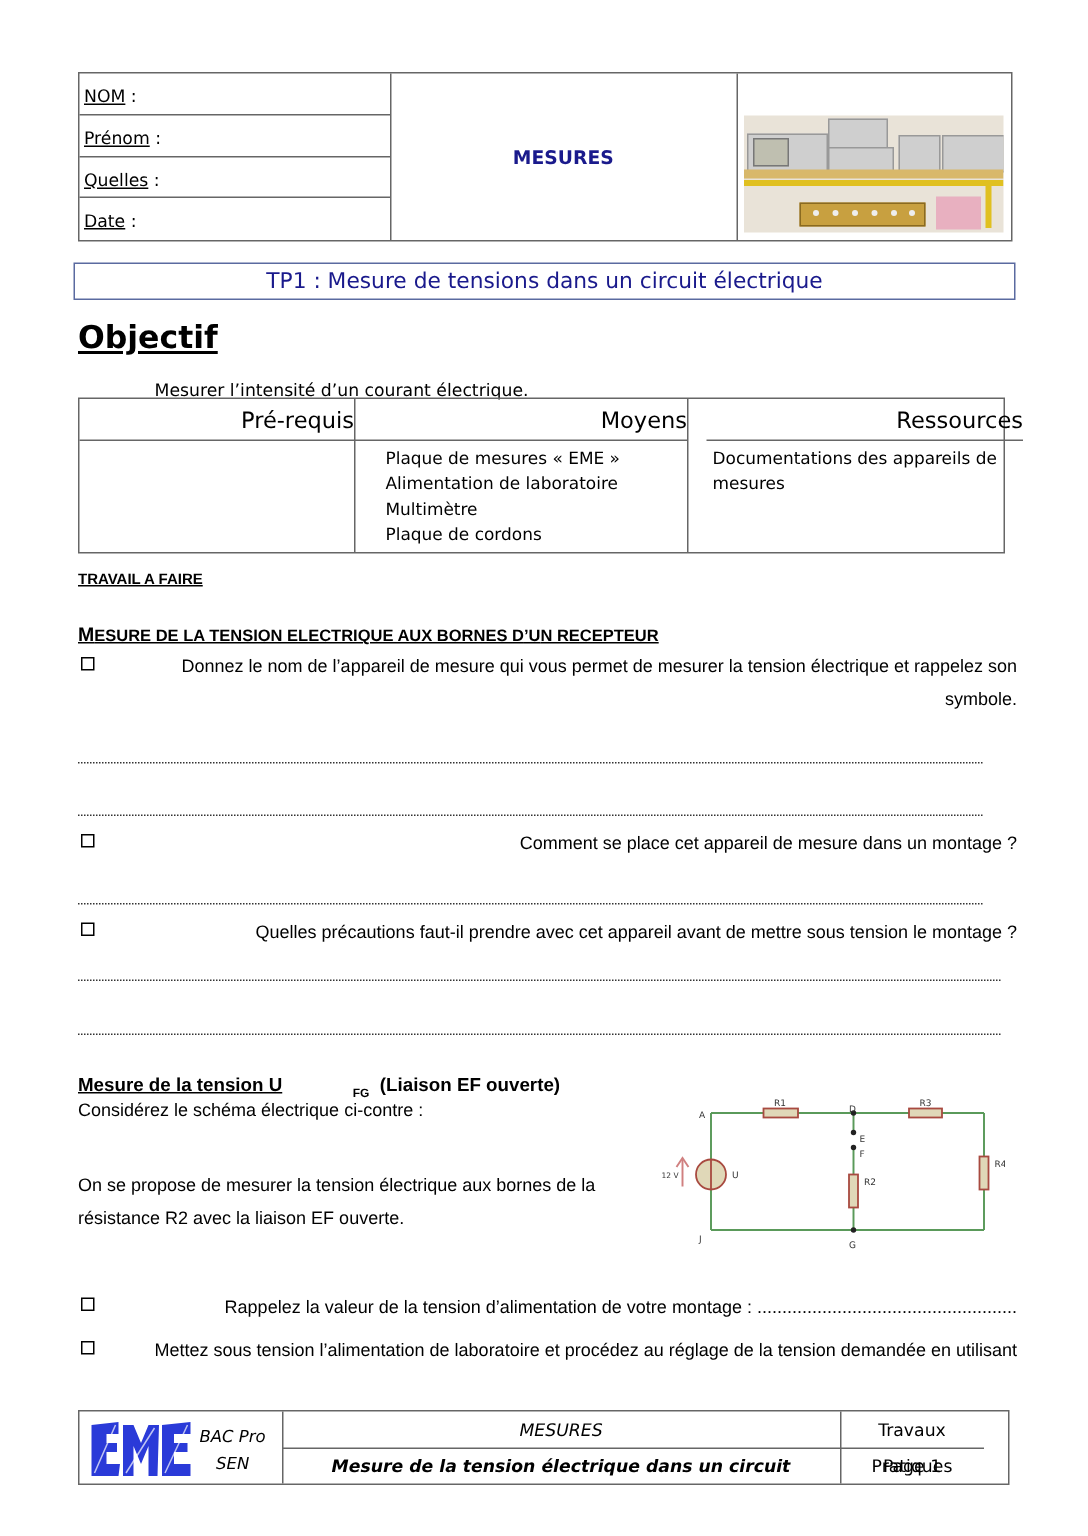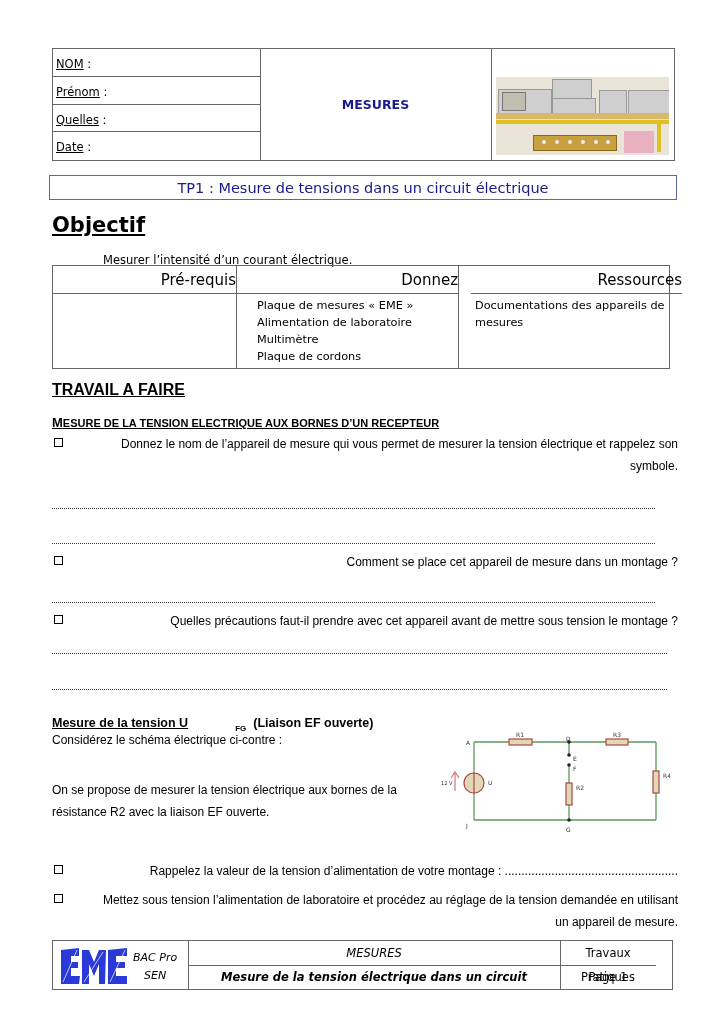--- a/index.html
+++ b/index.html
@@ -31,21 +31,21 @@
 
   .objectif { left: 52px; top: 213px; font-size: 21px; font-weight: bold; text-decoration: underline; font-family: "DejaVu Sans", sans-serif; }
   .objtext { left: 67px; top: 253px; font-size: 11.5px; font-family: "DejaVu Sans", sans-serif; margin-left: 36px; }
 
   
   .req { left: 52px; top: 265px; width: 618px; height: 104px; border: 1px solid #666; box-sizing: border-box; }
   .req .h { position: absolute; top: 0; height: 28px; border-bottom: 1px solid #666; text-align: right; font-size: 15px; line-height: 28px; font-family: "DejaVu Sans", sans-serif; box-sizing: border-box; }
   .req .c { position: absolute; top: 28px; bottom: 0; font-size: 11.3px; line-height: 17px; font-family: "DejaVu Sans", sans-serif; padding-top: 3px; box-sizing: border-box; }
   .req .vl { position: absolute; top: 0; bottom: 0; width: 1px; background: #666; }
 
-  .travail { left: 52px; top: 381px; font-size: 16px; font-weight: bold; text-decoration: underline; font-family: "Liberation Sans", sans-serif; }
+  .travail { left: 52px; top: 381px; font-size: 10px; font-weight: bold; text-decoration: underline; font-family: "Liberation Sans", sans-serif; }
   .subhead { left: 52px; top: 415px; font-size: 11px; font-weight: bold; text-decoration: underline; font-variant: small-caps; font-family: "Liberation Sans", sans-serif; }
   .subhead .big { font-size: 13px; }
 
   .q { position: absolute; left: 52px; font-size: 12px; line-height: 22px; font-family: "Liberation Sans", sans-serif; }
   .q .cb { position: absolute; left: 2px; top: 5px; width: 9px; height: 9px; border: 1.5px solid #000; box-sizing: border-box; }
   .q .txt { display: block; padding-left: 26px; width: 600px; text-align: right; }
 
   .dots { position: absolute; left: 52px; height: 2px; border-bottom: 1.5px dotted #333; }
 
   .mesure-title { left: 52px; top: 716px; font-size: 12.5px; font-weight: bold; font-family: "Liberation Sans", sans-serif; }
@@ -100,21 +100,21 @@
   </div>
 </div>
 
 <div class="abs tpbox">TP1 : Mesure de tensions dans un circuit électrique</div>
 
 <div class="abs objectif">Objectif</div>
 <div class="abs objtext">Mesurer l’intensité d’un courant électrique.</div>
 
 <div class="abs req">
   <div class="h" style="left:0;width:183px;">Pré-requis</div>
-  <div class="h" style="left:183px;width:222px;">Donnez</div>
+  <div class="h" style="left:183px;width:222px;">Moyens</div>
   <div class="h" style="left:418px;width:211px;">Ressources</div>
   <div class="vl" style="left:183px;"></div>
   <div class="vl" style="left:405px;"></div>
   <div class="c" style="left:204px;width:200px;">
     <div>Plaque de mesures « EME »</div>
     <div>Alimentation de laboratoire</div>
     <div>Multimètre</div>
     <div>Plaque de cordons</div>
   </div>
   <div class="c" style="left:422px;width:195px;">
@@ -200,21 +200,20 @@
   </g>
 </svg>
 
 <div class="q" style="top:860px;">
   <span class="cb"></span>
   <span class="txt">Rappelez la valeur de la tension d’alimentation de votre montage : ....................................................</span>
 </div>
 <div class="q" style="top:889px;">
   <span class="cb"></span>
   <span class="txt">Mettez sous tension l’alimentation de laboratoire et procédez au réglage de la tension demandée en utilisant</span>
-  <span class="txt">un appareil de mesure.</span>
 </div>
 
 <div class="abs footer">
   <div class="logo">
     <svg style="position:absolute;left:6px;top:5px;" width="70" height="40" viewBox="0 0 70 40">
       <g fill="#2a3ad8">
         <polygon points="2,4 20,2 20,10 12,10 12,16 19,16 19,22 12,22 12,30 21,30 20,38 2,38"></polygon>
         <polygon points="23,4 30,4 35,16 40,4 47,4 46,38 40,38 40,18 35,30 30,18 30,38 23,38"></polygon>
         <polygon points="49,4 68,2 68,10 57,10 57,16 66,16 66,22 57,22 57,30 68,30 68,38 49,38"></polygon>
       </g>

